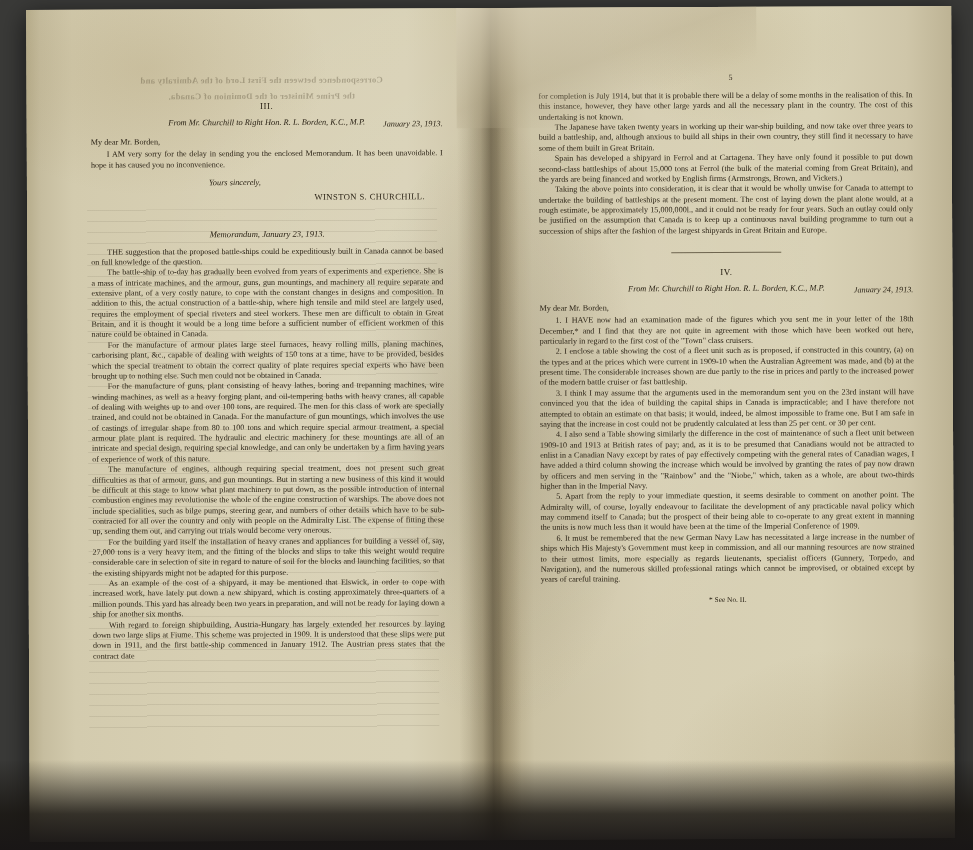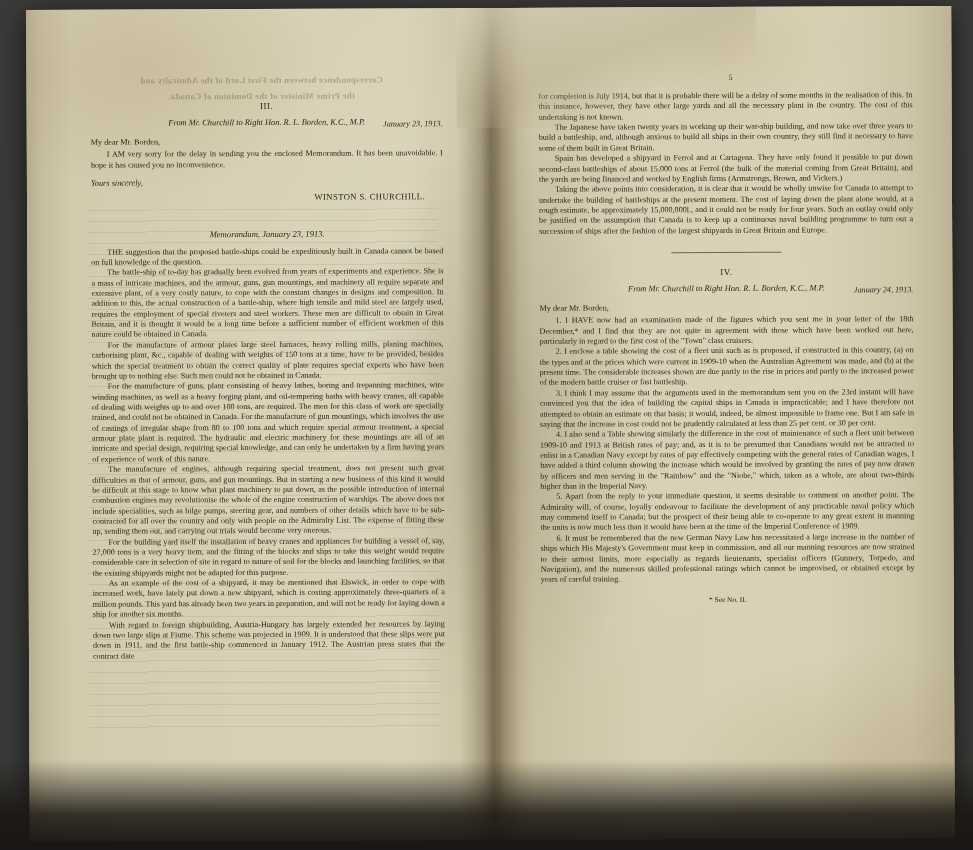--- a/index.html
+++ b/index.html
@@ -121,21 +121,21 @@
     font-size: 8.2px;
     margin: -10px 0 6px 0;
   }
   .salut { margin: 0 0 2px 0; font-size: 8.2px; }
   p.body {
     margin: 0;
     text-indent: 16px;
   }
   p.body.noind { text-indent: 0; }
   .sign-close {
-    text-align: left;
+    text-align: center;
     font-style: italic;
     margin: 8px 64px 0 0;
     font-size: 8.3px;
   }
   .sign-name {
     text-align: right;
     margin: 3px 18px 0 0;
     font-size: 8.6px;
     letter-spacing: .4px;
   }

